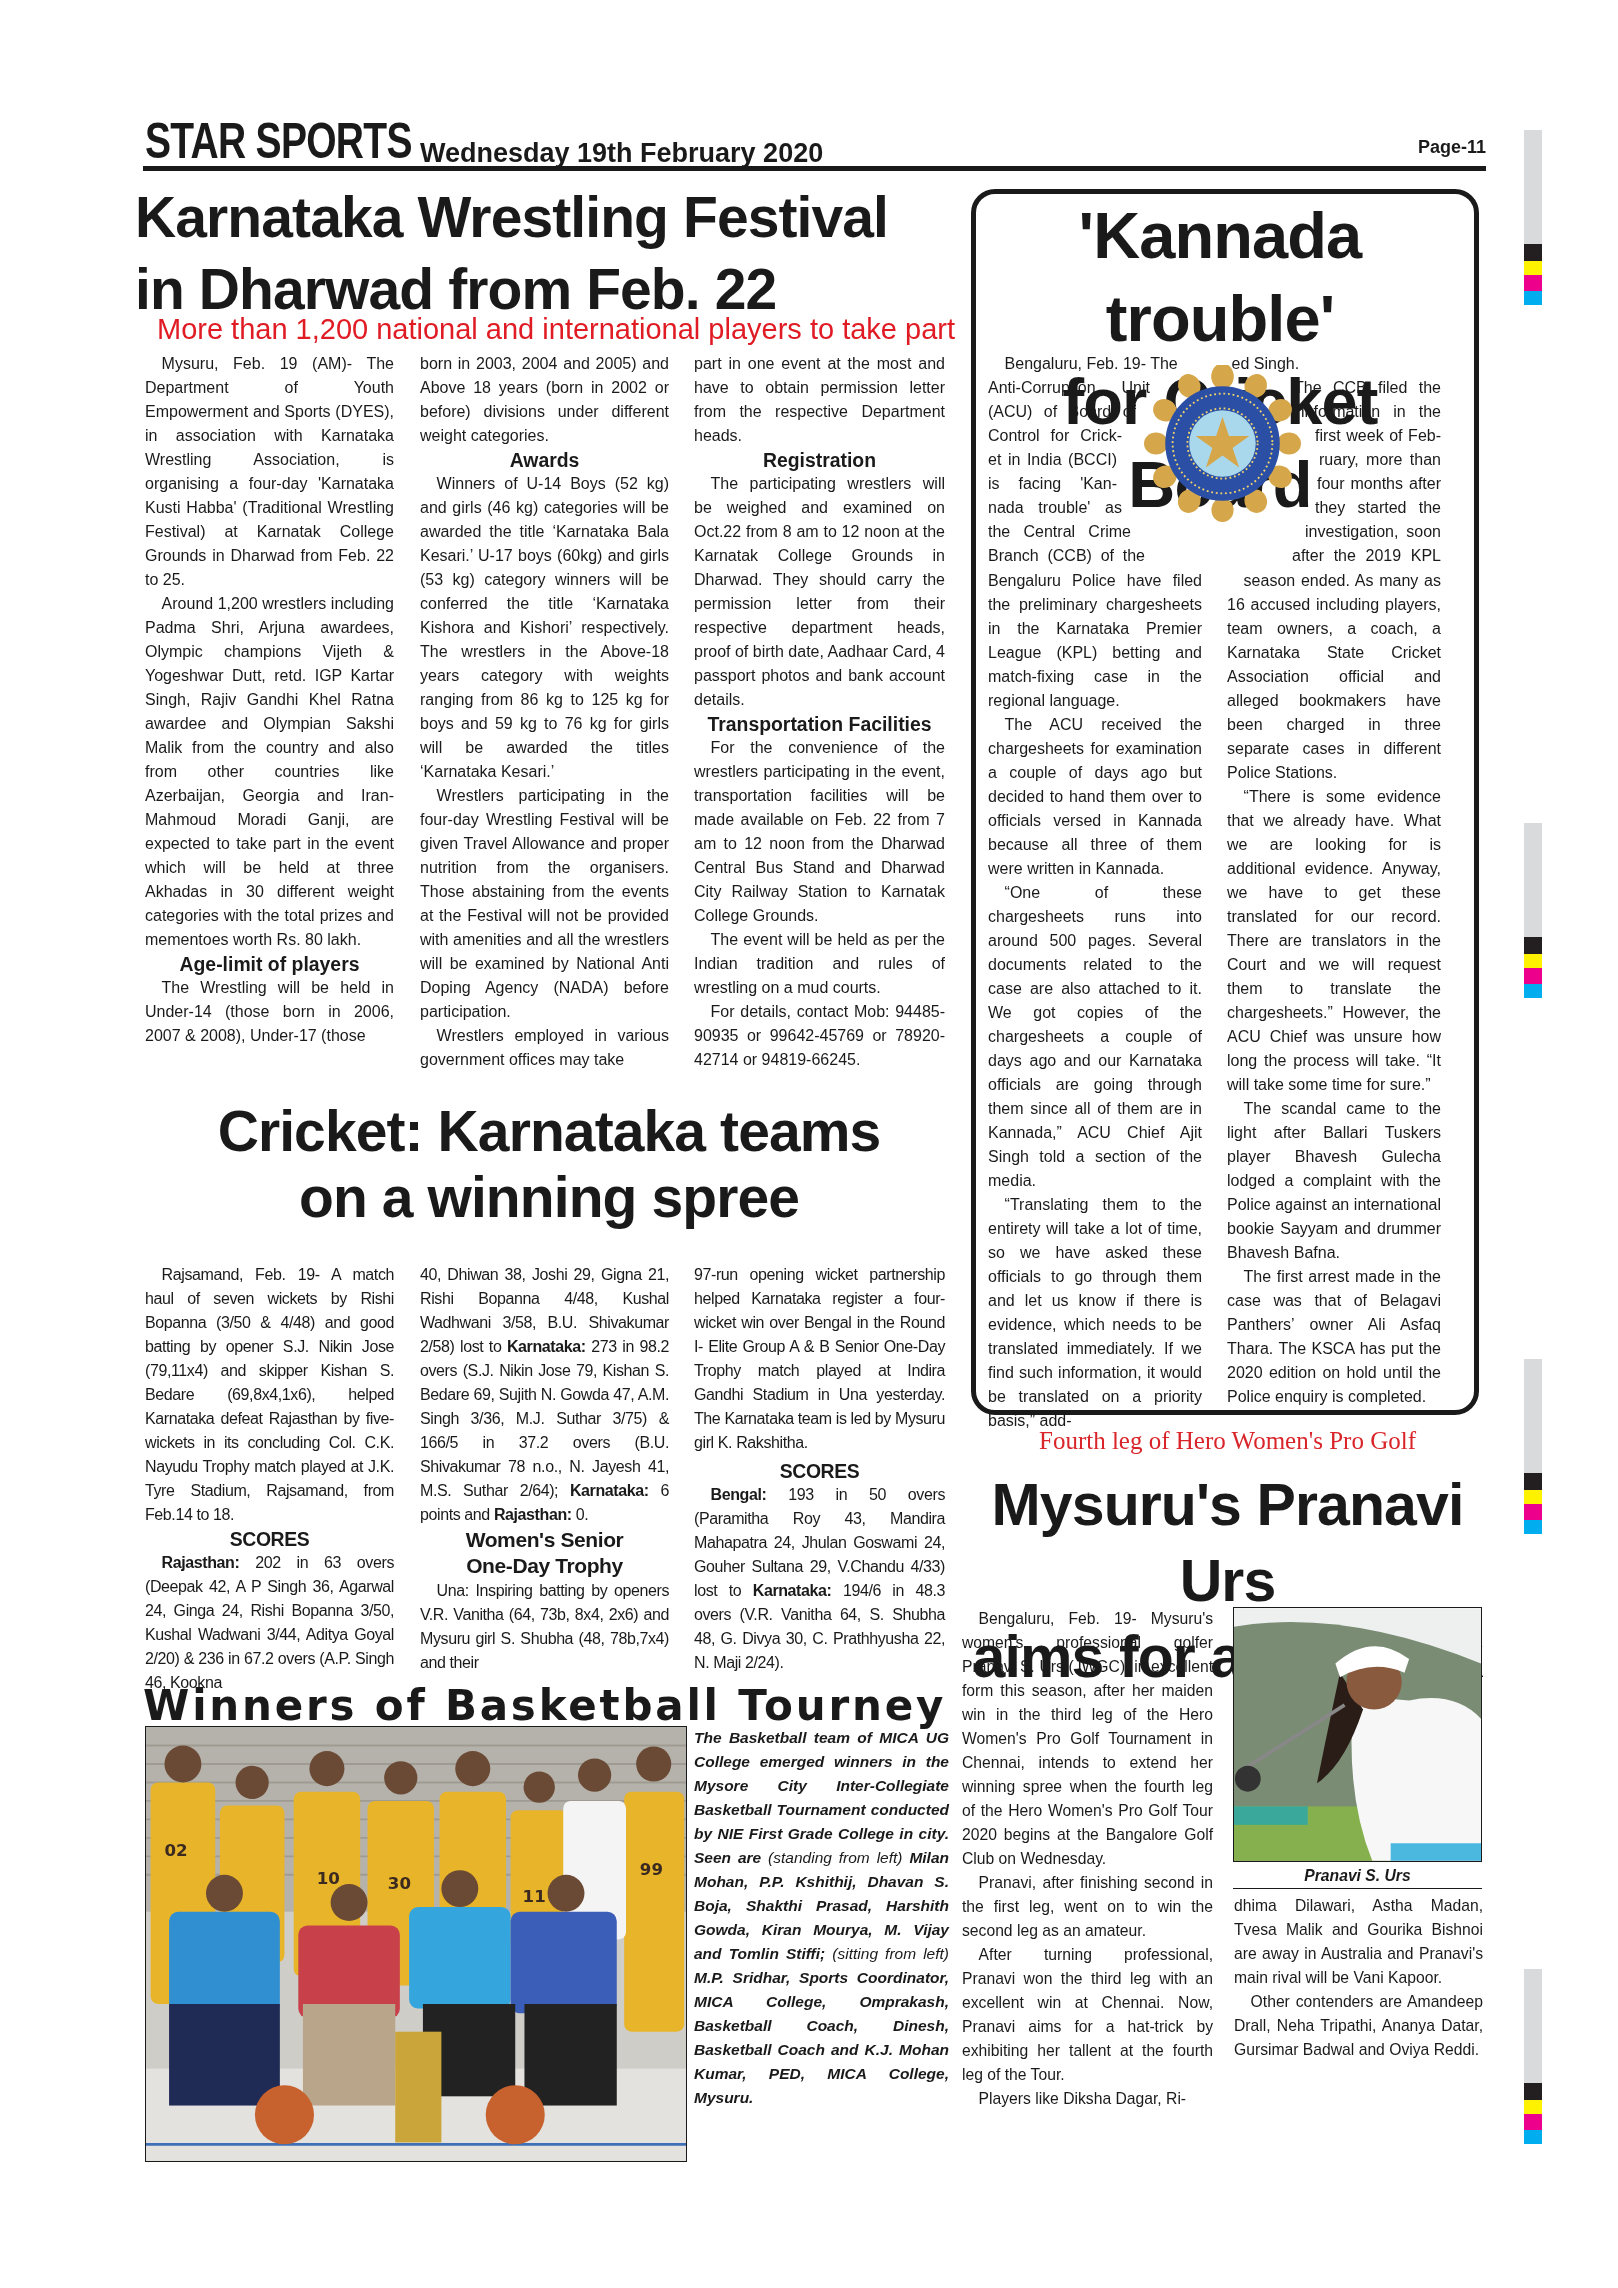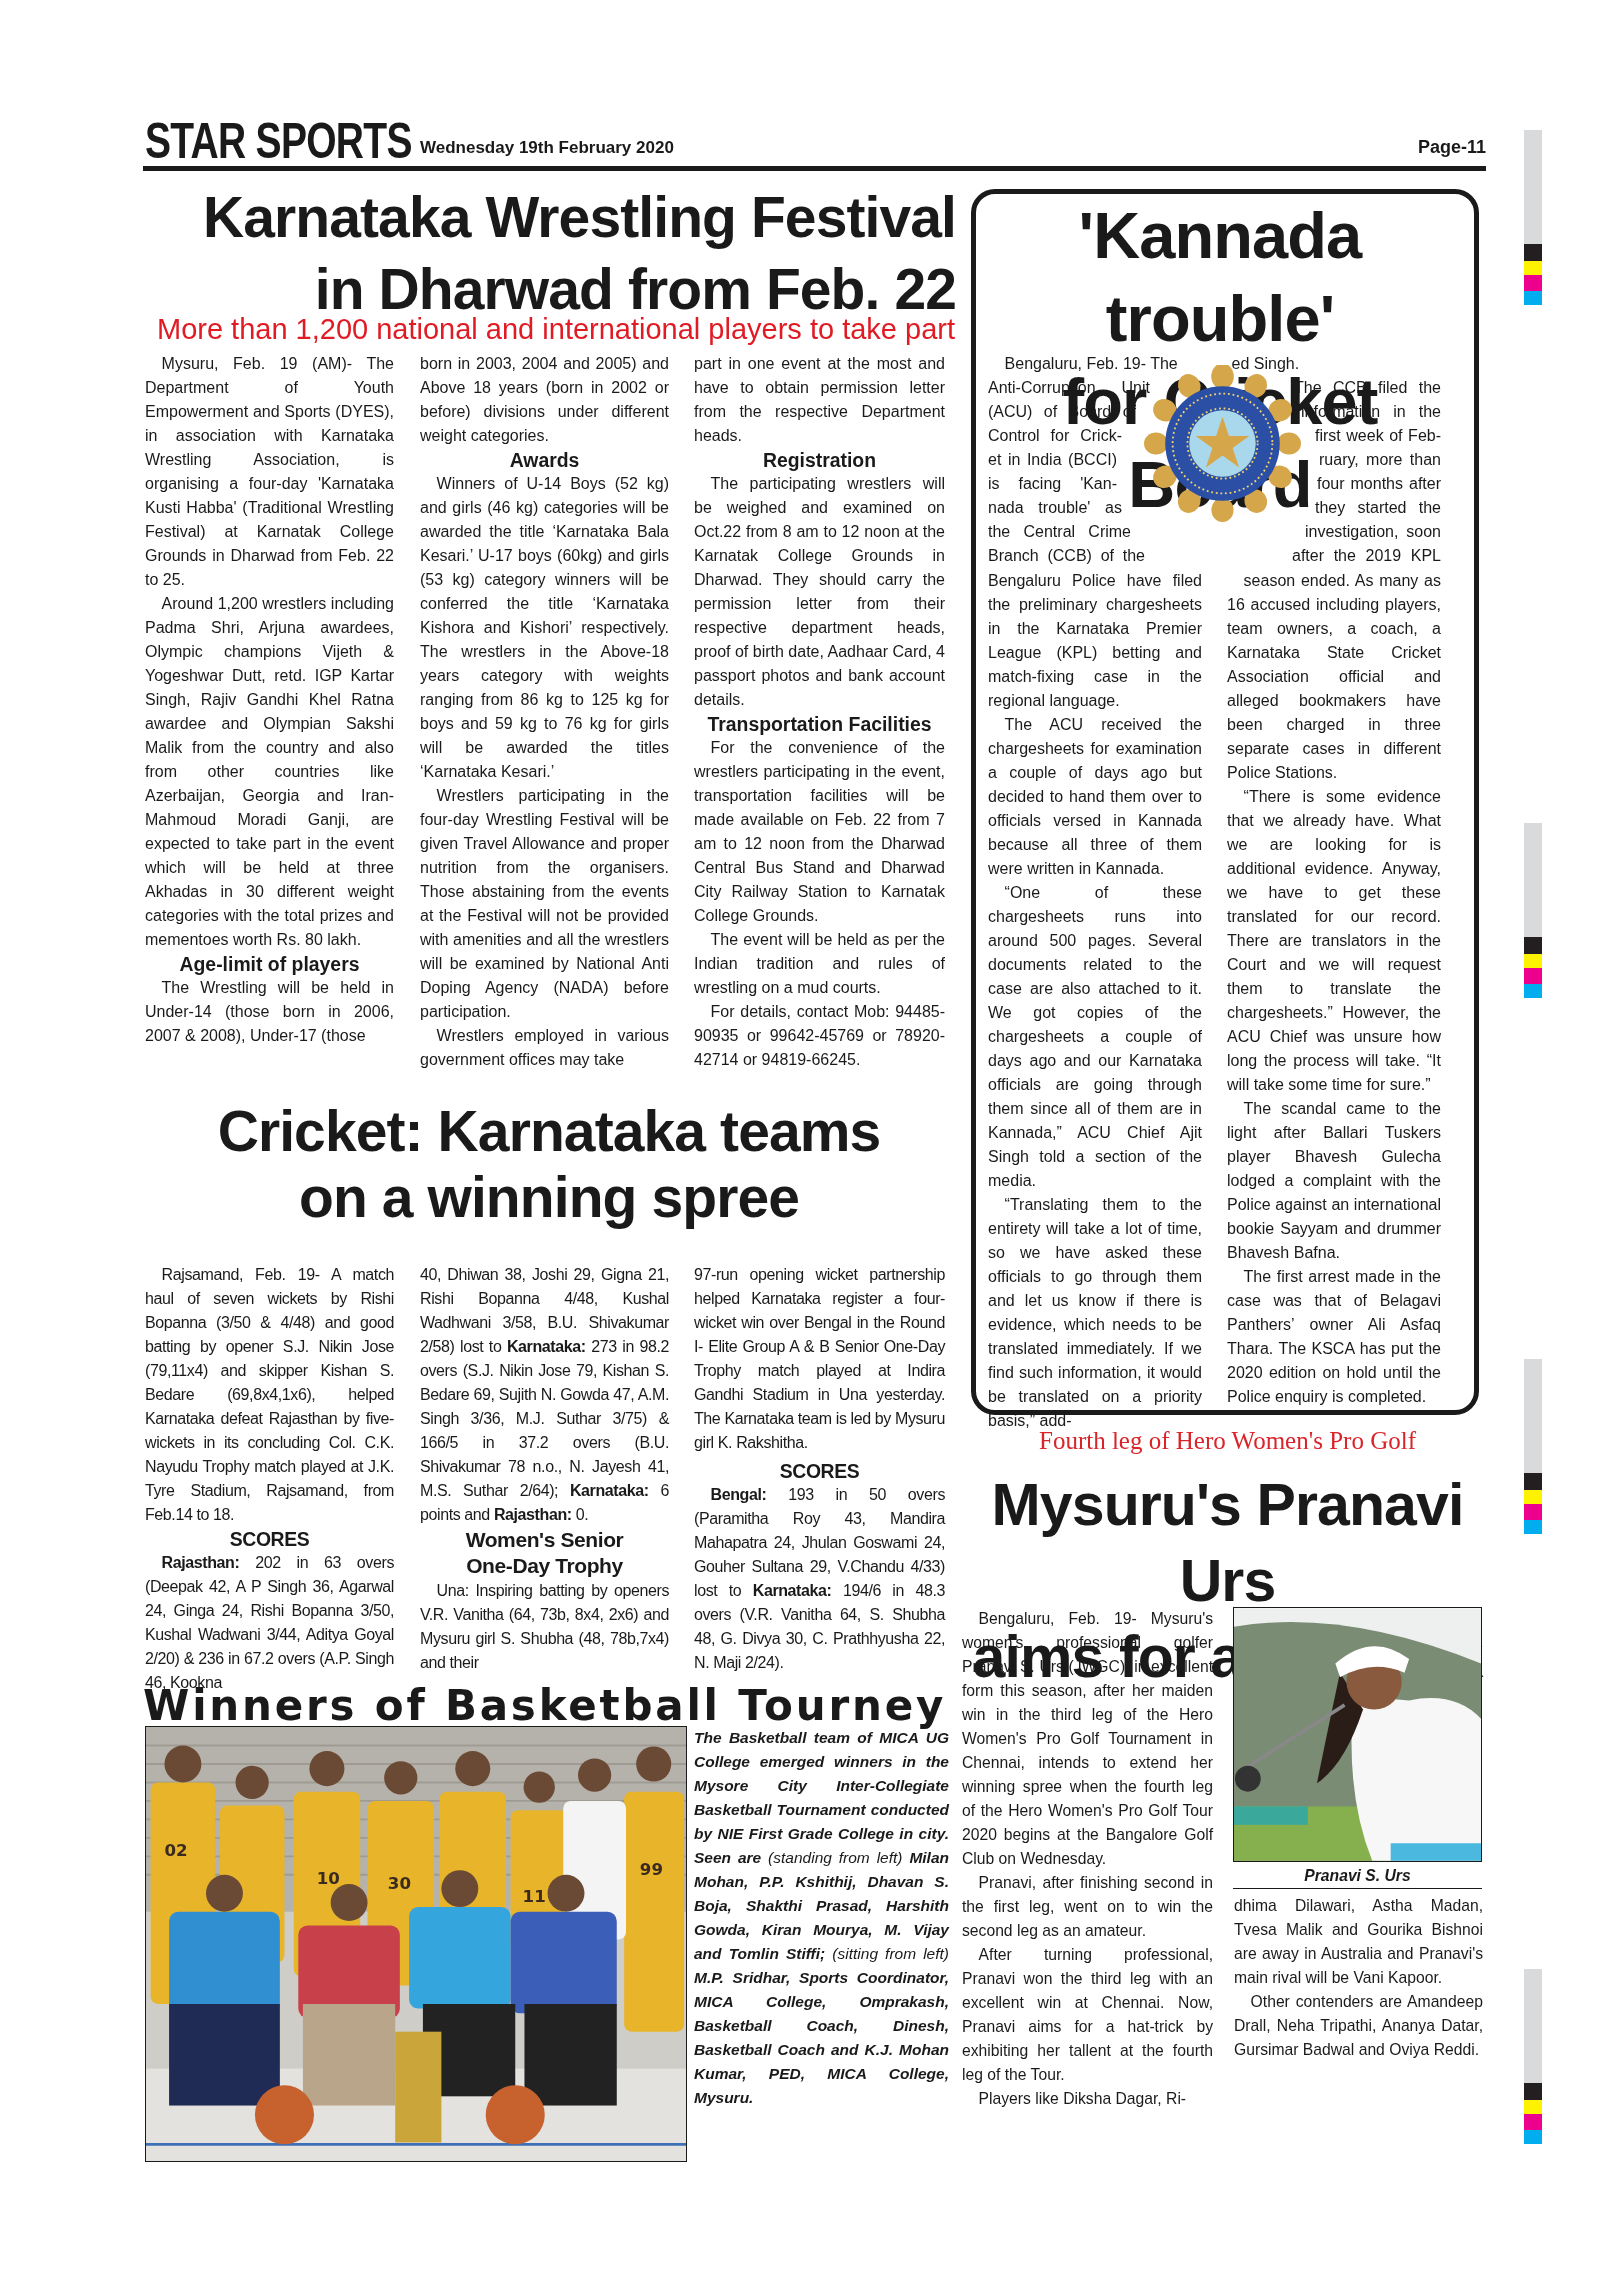--- a/index.html
+++ b/index.html
@@ -1,24 +1,24 @@
 <!DOCTYPE html>
 <html style="font-size:14.8px"><head>
 <meta charset="utf-8">
 <style>
   html, body { margin:0; padding:0; background:#ffffff; }
   body { width:1619px; height:2289px; position:relative; overflow:hidden; color:#1a1a1a; font-family:"Liberation Sans", sans-serif; }
   .abs { position:absolute; }
   
   .masthead { left:143px; top:118px; width:1343px; height:48px; border-bottom:5.5px solid #1a1a1a; }
   .brand { position:absolute; left:1.8px; top:-3.7px; font-family:"Liberation Sans Narrow","Liberation Sans", sans-serif; font-weight:900; font-size:50px; letter-spacing:-0.9px; transform:scaleX(0.78); transform-origin:left top; line-height:55px; }
-  .date { position:absolute; left:277px; top:20px; font-weight:700; font-size:17px; }
+  .date { position:absolute; left:277px; top:20px; font-weight:700; font-size:27px; }
   .pageno { position:absolute; right:0px; top:18.5px; font-weight:700; font-size:18px; }
   
-  .h-wrestle { left:144px; top:181px; width:812px; text-align:right; font-weight:700; font-size:57px; line-height:72px; letter-spacing:-0.9px; }
+  .h-wrestle { left:135px; top:181px; width:812px; text-align:left; font-weight:700; font-size:57px; line-height:72px; letter-spacing:-0.9px; }
   .sub-wrestle { left:143px; top:312px; width:812px; text-align:right; color:#e01b24; font-size:29px; line-height:35px; }
   .col { position:absolute; font-size:16px; line-height:24px; text-align:justify; hyphens:manual; }
   .col p { margin:0; text-indent:16.6px; }
   .col p.noind { text-indent:0; }
   .col h4 { margin:0; text-align:center; font-size:19.4px; line-height:24px; font-weight:700; }
   .narrow { font-family:"Liberation Sans Narrow","Liberation Sans", sans-serif;margin-top:39px; }
   .h-cricket { left:143px; top:1098px; width:812px; text-align:center; font-weight:900; font-size:57px; line-height:66px; letter-spacing:-0.9px; }
   .cricket-col { font-size:16px; line-height:24px; letter-spacing:-0.4px; }
   .h-basket { left:143px; top:1680px; width:812px; font-weight:900; font-size:42px; line-height:52px; letter-spacing:2.8px; font-family:"DejaVu Sans", sans-serif; }
   .photo-basket { left:145px; top:1726px; width:540px; height:434px; border:1.8px solid #1a1a1a; overflow:hidden; }

